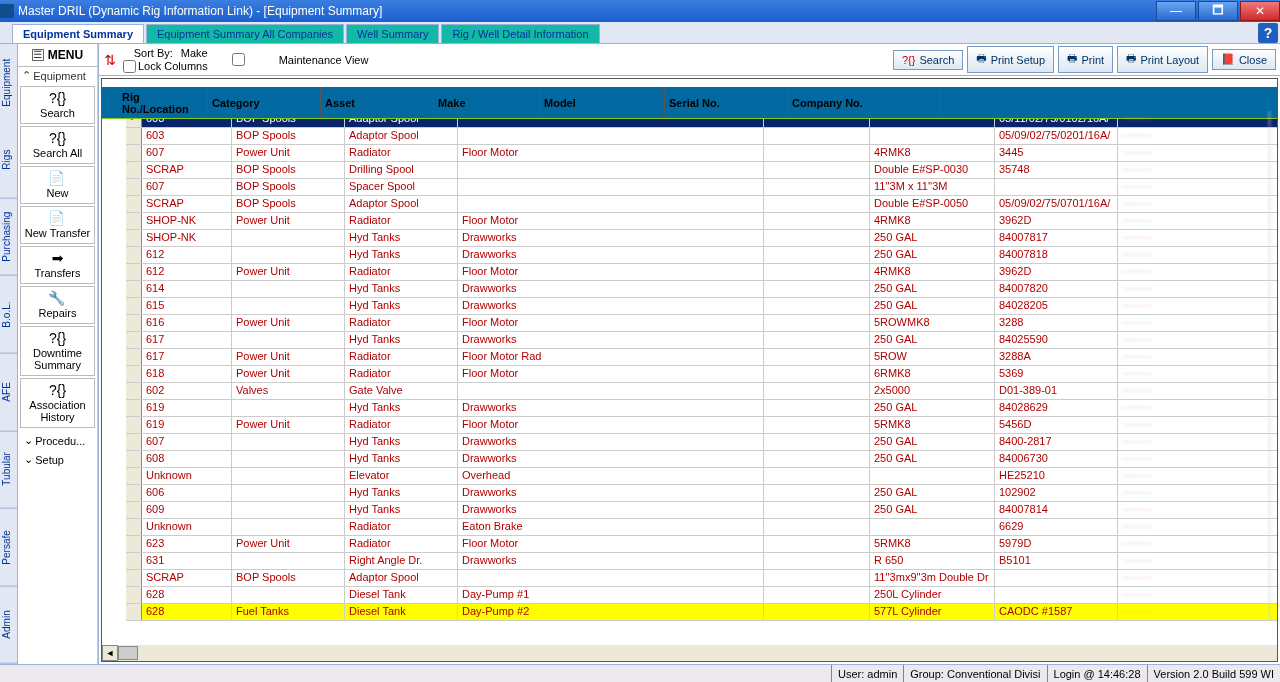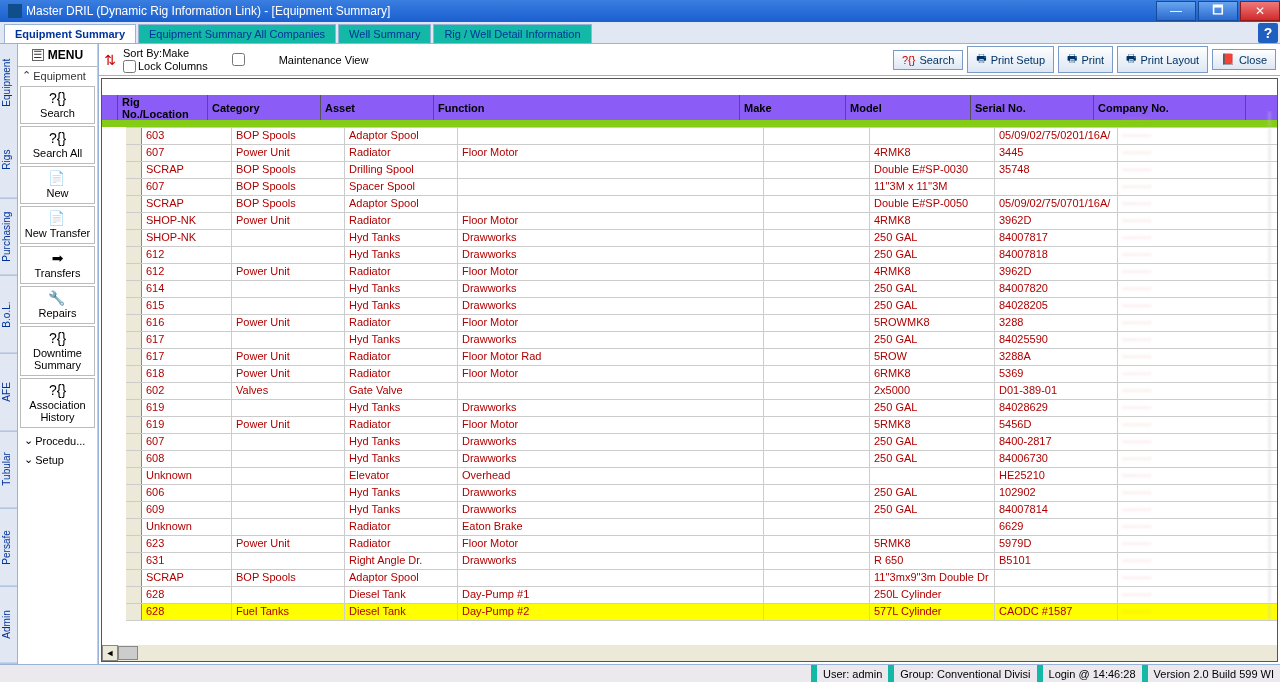--- a/index.html
+++ b/index.html
@@ -1,27 +1,27 @@
 <!DOCTYPE html>
 <html><head>
 <meta charset="utf-8">
 <style>
 * { box-sizing: border-box; margin: 0; padding: 0; font-family: Tahoma, Arial, sans-serif; font-size: 11px; }
 body { width: 1280px; height: 682px; overflow: hidden; background: #fff; position: relative; }
 
 
-.titlebar { height: 22px; background: linear-gradient(#3a7ee0, #1a5fcf); display: flex; align-items: center; padding-left: 8px; }
+.titlebar { height: 22px; background: linear-gradient(#3a7ee0, #1a5fcf); display: flex; align-items: center; padding-left: 0; }
 .titlebar .app-icon { width: 14px; height: 14px; background: #104e8b; display: inline-block; margin-right: 4px; }
 .titlebar .title-text { color: #fff; font-size: 12px; }
 .titlebar .win-btns { margin-left: auto; display: flex; }
 .titlebar .win-btn { width: 40px; height: 20px; background: linear-gradient(#6aa5ef, #2a6ad0); border: 1px solid #174a98; display: flex; align-items: center; justify-content: center; color:#fff; font-size:12px; margin-left: 2px; }
 .titlebar .win-btn.close { background: linear-gradient(#f07a7a, #d02a2a); border-color:#8f1a1a; }
 
 
-.tab-strip { height: 22px; background: #e1e7f3; border-bottom: 1px solid #99b2d8; display: flex; align-items: flex-end; padding-left: 4px; position: relative; }
+.tab-strip { height: 22px; background: #e1e7f3; border-bottom: 1px solid #99b2d8; display: flex; align-items: flex-end; padding-left: 12px; position: relative; }
 .tab-strip .tab { padding: 3px 10px; border: 1px solid #99b2d8; border-bottom: none; background: #14b8a6; margin-right: 2px; color: #003399; cursor: pointer; font-size: 11px; }
 .tab-strip .tab.active { background: #fff; font-weight: bold; }
 .tab-strip .help { margin-left: auto; width: 20px; height: 20px; background: #1e5fbf; color: #fff; text-align: center; line-height: 20px; border-radius: 2px; margin-right: 2px; font-size:14px; font-weight:bold; }
 
 
 .mainframe { display: flex; height: calc(682px - 22px - 22px - 18px); position: relative; }
 
 
 .side-tabs { width: 18px; background: #e1e7f3; border-right: 1px solid #99b2d8; display: flex; flex-direction: column; }
 .side-tabs .vt { flex: 1; writing-mode: vertical-rl; transform: rotate(180deg); text-align: center; padding: 4px 1px; border-top: 1px solid #99b2d8; font-size: 10px; color: #003399; cursor: pointer; }
@@ -34,50 +34,50 @@
 .submenu-hdr { font-size: 10px; padding: 2px 4px; color: #333; display:flex; align-items:center; gap:2px; }
 .menu-item { border: 1px solid #bbb; margin: 2px; padding: 4px 2px; text-align: center; font-size: 10px; cursor: pointer; display:flex; flex-direction:column; align-items:center; gap:2px;}
 .menu-item .mi-icon { font-size: 14px; line-height: 1; }
 .menu-item.collapsed { border:none; padding: 2px 4px; text-align:left; display:flex; flex-direction:row; gap:2px;}
 
 
 .content { flex: 1; display: flex; flex-direction: column; border-left: 1px solid #99b2d8; }
 
 .toolbar-top { height: 32px; border-bottom: 1px solid #99b2d8; padding: 2px 4px; display: flex; align-items: center; gap: 4px; }
 .toolbar-top .sort-area { display: flex; flex-direction: column; gap:1px; font-size: 10px; margin-left: 2px; }
-.toolbar-top .sort-area .r1 { display:flex; gap:0; align-items:center;}
+.toolbar-top .sort-area .r1 { display:flex; gap:8px; align-items:center;justify-content:flex-end;}
 .toolbar-top .spacer { flex: 1; }
 .toolbar-top .tb-btn { padding: 3px 8px; border: 1px solid #7a9ac8; background: linear-gradient(#fefefe, #dde7f3); font-size: 11px; display: flex; align-items: center; gap: 4px; cursor: pointer; color:#003366; }
 .toolbar-top .sort-icon { display:inline-block; width:14px; text-align:center; color:#c00; font-size:14px; }
 .toolbar-top label { font-size: 10px; display:flex; align-items:center; gap:2px;}
 
 
 .grid-wrap { flex: 1; position: relative; overflow: hidden; margin: 2px; border: 1px solid #555; }
-.grid-header { display: flex; background: #8b5cf6; border-bottom: 7px solid #84cc16; height: 32px; position: sticky; top: 16px; }
+.grid-header { display: flex; background: #0369a1; border-bottom: 1px solid #84cc16; height: 32px; position: sticky; top: 8px; }
 .grid-header .gh { border-right: 1px solid #555; padding: 2px 4px; font-weight: bold; font-size: 11px; display: flex; align-items: center; }
 .grid-header .gh.selector { width: 16px; flex: none; }
 .grid-body { overflow-y: scroll; height: calc(100% - 32px - 16px); padding-left: 24px; }
 .grid-row { display: flex; height: 17px; border-bottom: 1px solid #ccc; }
 .grid-row .gc { border-right: 1px solid #ccc; padding: 1px 4px; font-size: 11px; color: #b00000; overflow: hidden; white-space: nowrap; }
 .grid-row .gc.selector { width: 16px; flex: none; background: #ece9d8; border-right: 1px solid #888; }
 .grid-row.selected { background: #0a246a; }
 .grid-row.selected .gc { color: #fff; }
 .grid-row.selected .gc.selector { background:#ece9d8;}
 .grid-row.selected .gc.selector::before { content:"▸"; color:#000; font-size:9px; display:block; text-align:center;}
 .grid-row.highlight { background: #ffff00; }
 .grid-row .gc.company { color: #e89090; }
 .grid-row.highlight .gc.company { color: #d8b000; }
 .grid-row .gc.blur { filter: blur(1.5px); }
 .grid-hscroll { height: 16px; background: #ece9d8; display:flex; align-items:center; }
 .grid-hscroll .arrow { width:16px; height:16px; border:1px solid #888; background:#ece9d8; text-align:center; line-height:14px; font-size:9px; }
 .grid-hscroll .thumb { width:20px; height:14px; background:#ccc; border:1px solid #888; margin-left:0;}
 
 
 .statusbar { height: 18px; border-top: 1px solid #99b2d8; display: flex; align-items: stretch; font-size: 10px; position: absolute; bottom: 0; left:0; right:0; background:#ece9ee;}
-.statusbar .cell { border-left: 6px solid #14b8a6; padding: 2px 6px; display:flex; align-items:center;}
+.statusbar .cell { border-left: 1px solid #14b8a6; padding: 2px 6px; display:flex; align-items:center;}
 .statusbar .cell:first-child { border-left:none; flex:1;}
 
 
 .c-rig { width: 90px; }
 .c-cat { width: 113px; }
 .c-asset { width: 113px; }
 .c-func { width: 306px; }
 .c-make { width: 106px; }
 .c-model { width: 125px; }
 .c-serial { width: 123px; }
@@ -211,21 +211,20 @@
           <span>Close</span>
         </button>
     </div>
 
     <div class="grid-wrap">
       <div class="grid-header" id="gridheader">
         <div class="gh selector"></div>
       <div class="gh c-rig">Rig No./Location</div>
           <div class="gh c-cat">Category</div>
           <div class="gh c-asset">Asset</div>
-          <div class="gh c-func">Function</div>
           <div class="gh c-make">Make</div>
           <div class="gh c-model">Model</div>
           <div class="gh c-serial">Serial No.</div>
           <div class="gh c-comp">Company No.</div>
         </div>
       <div class="grid-body" id="gridbody">
           <div class="grid-row selected">
             <div class="gc selector"></div>
             <div class="gc c-rig">603</div>
             <div class="gc c-cat">BOP Spools</div>

